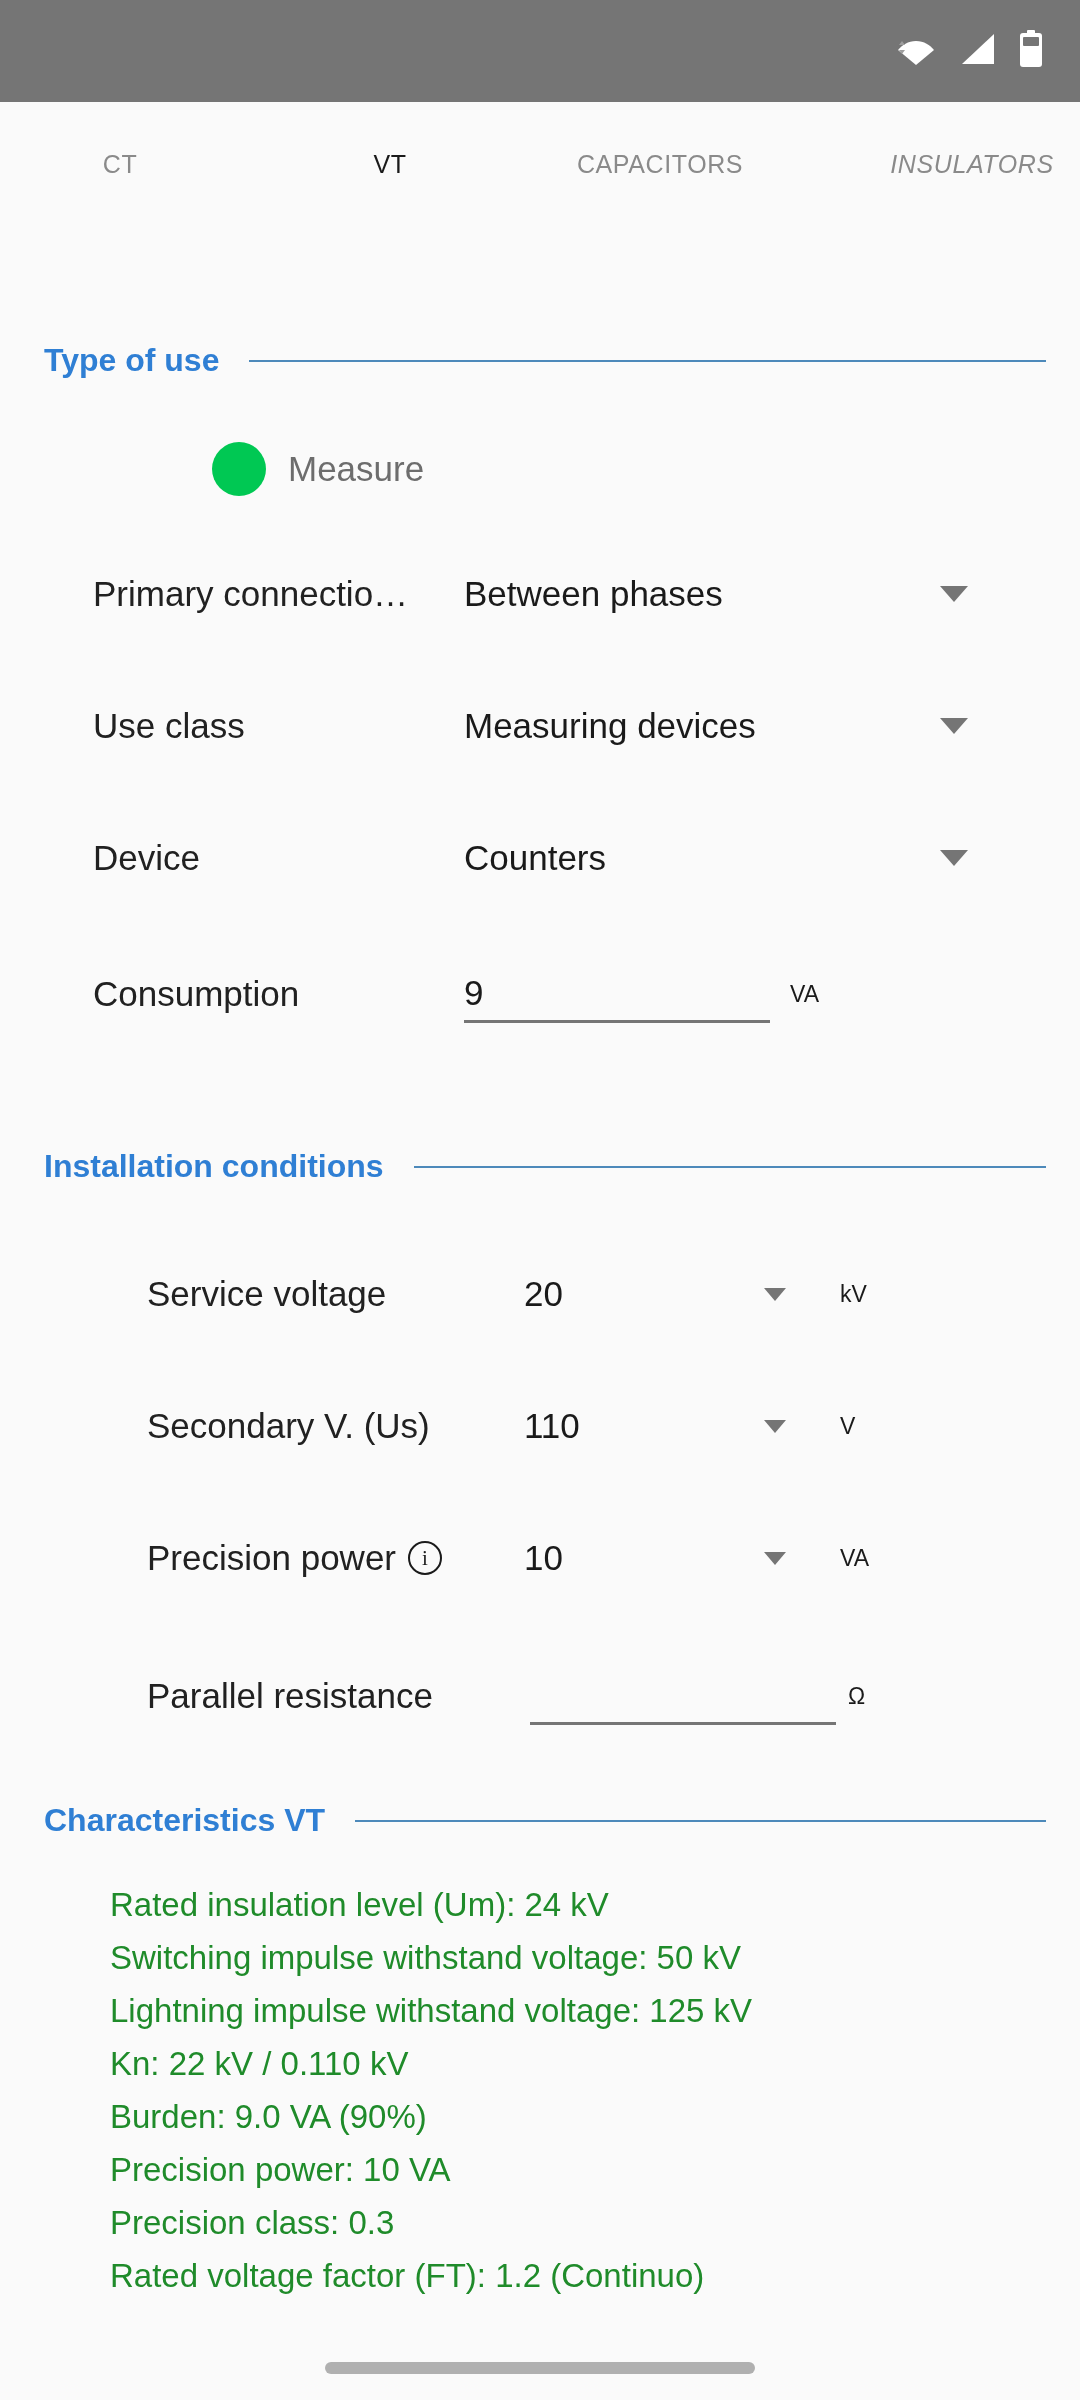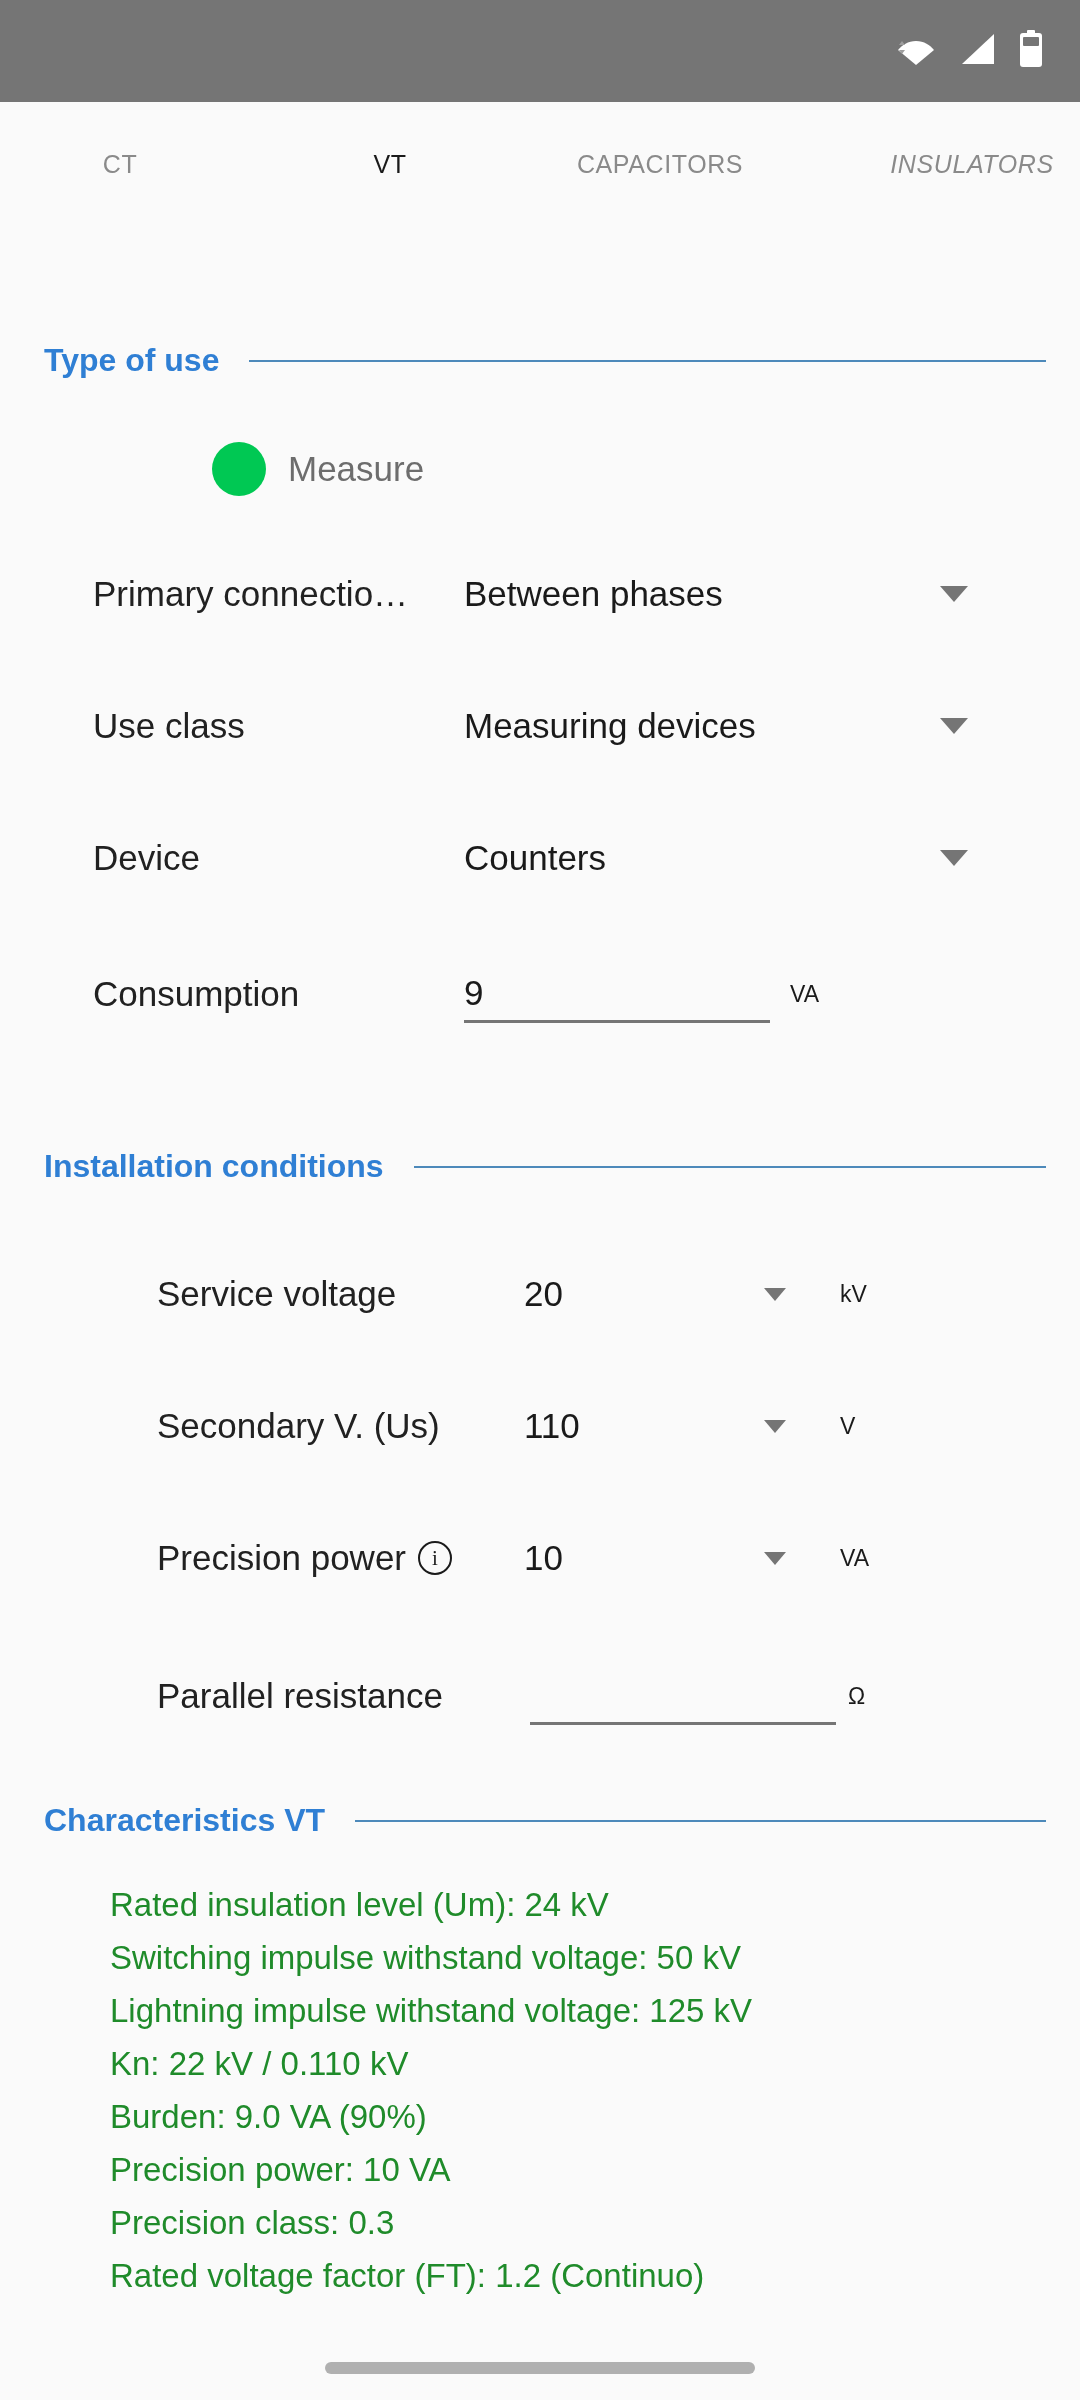--- a/index.html
+++ b/index.html
@@ -196,21 +196,21 @@
   .underline-input .txt {
     font-size: 35px;
     color: #1a1a1a;
   }
 
   
   .col-label-a { position: absolute; left: 52px; }
   .col-val-a   { position: absolute; left: 464px; }
   .col-caret-a { position: absolute; left: 940px; }
 
-  .col-label-b { position: absolute; left: 116px; }
+  .col-label-b { position: absolute; left: 106px; }
   .col-val-b   { position: absolute; left: 524px; }
   .col-caret-b { position: absolute; left: 764px; }
   .col-unit-b  { position: absolute; left: 840px; }
 
   
   .char-list {
     position: absolute;
     left: 110px;
     right: 30px;
   }

